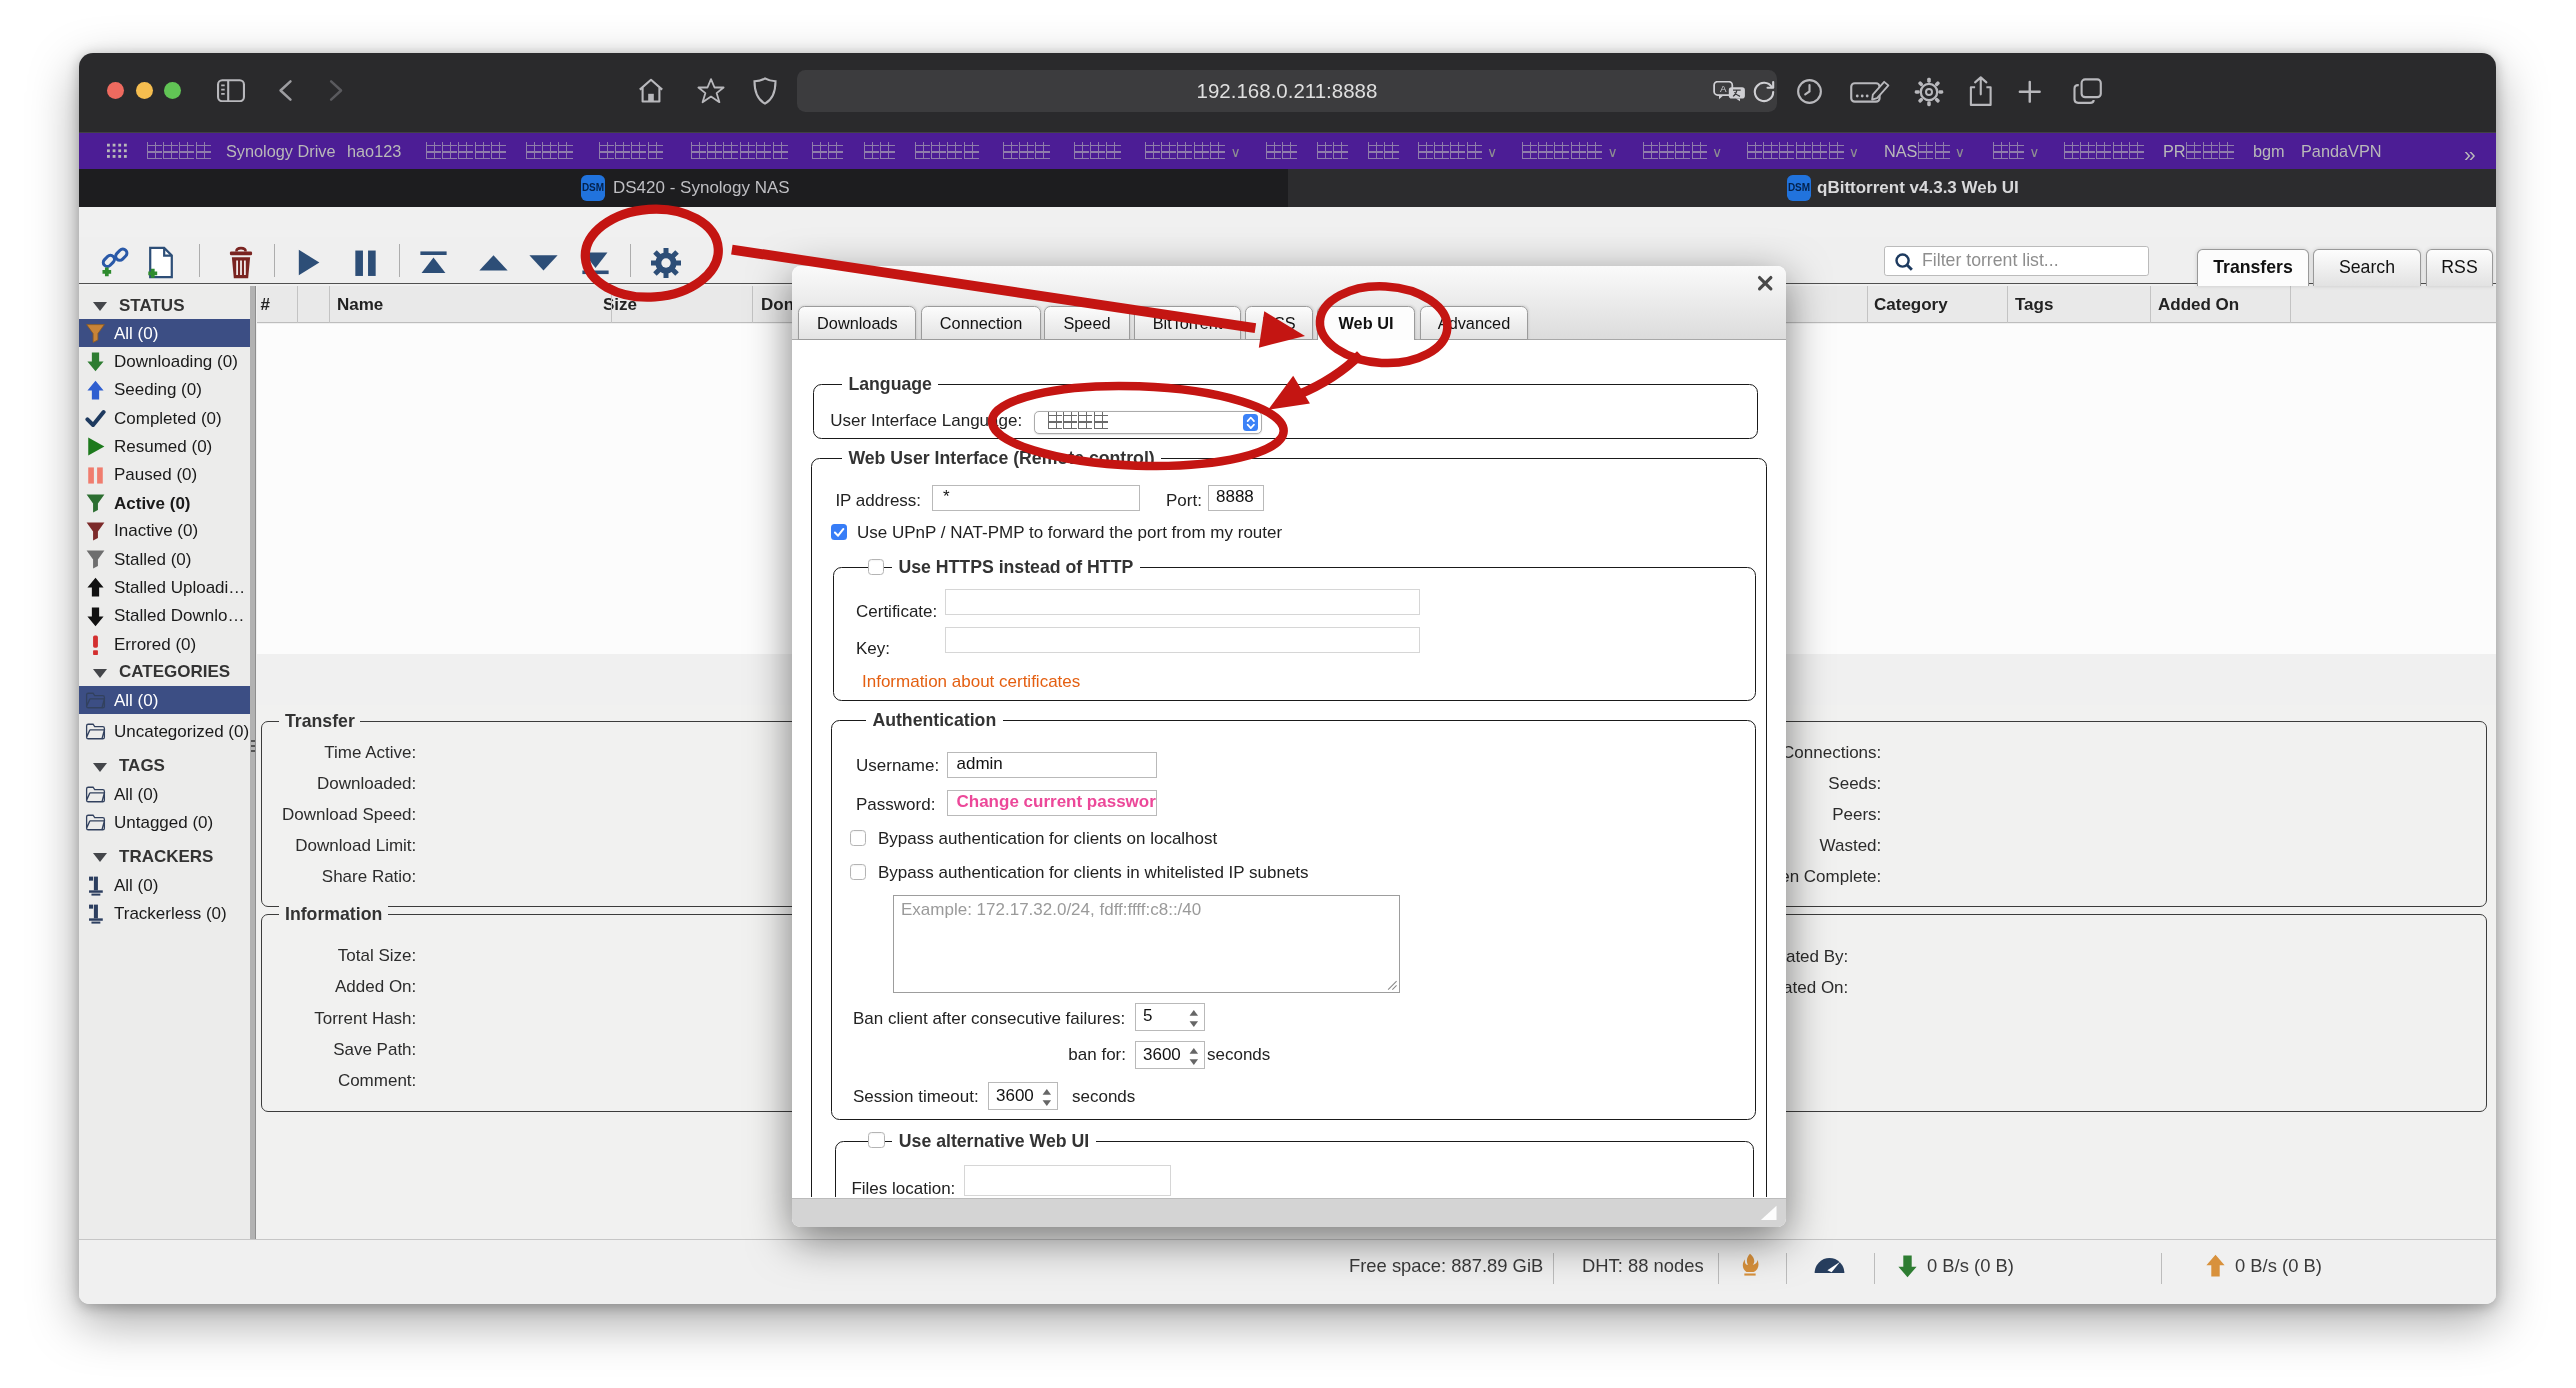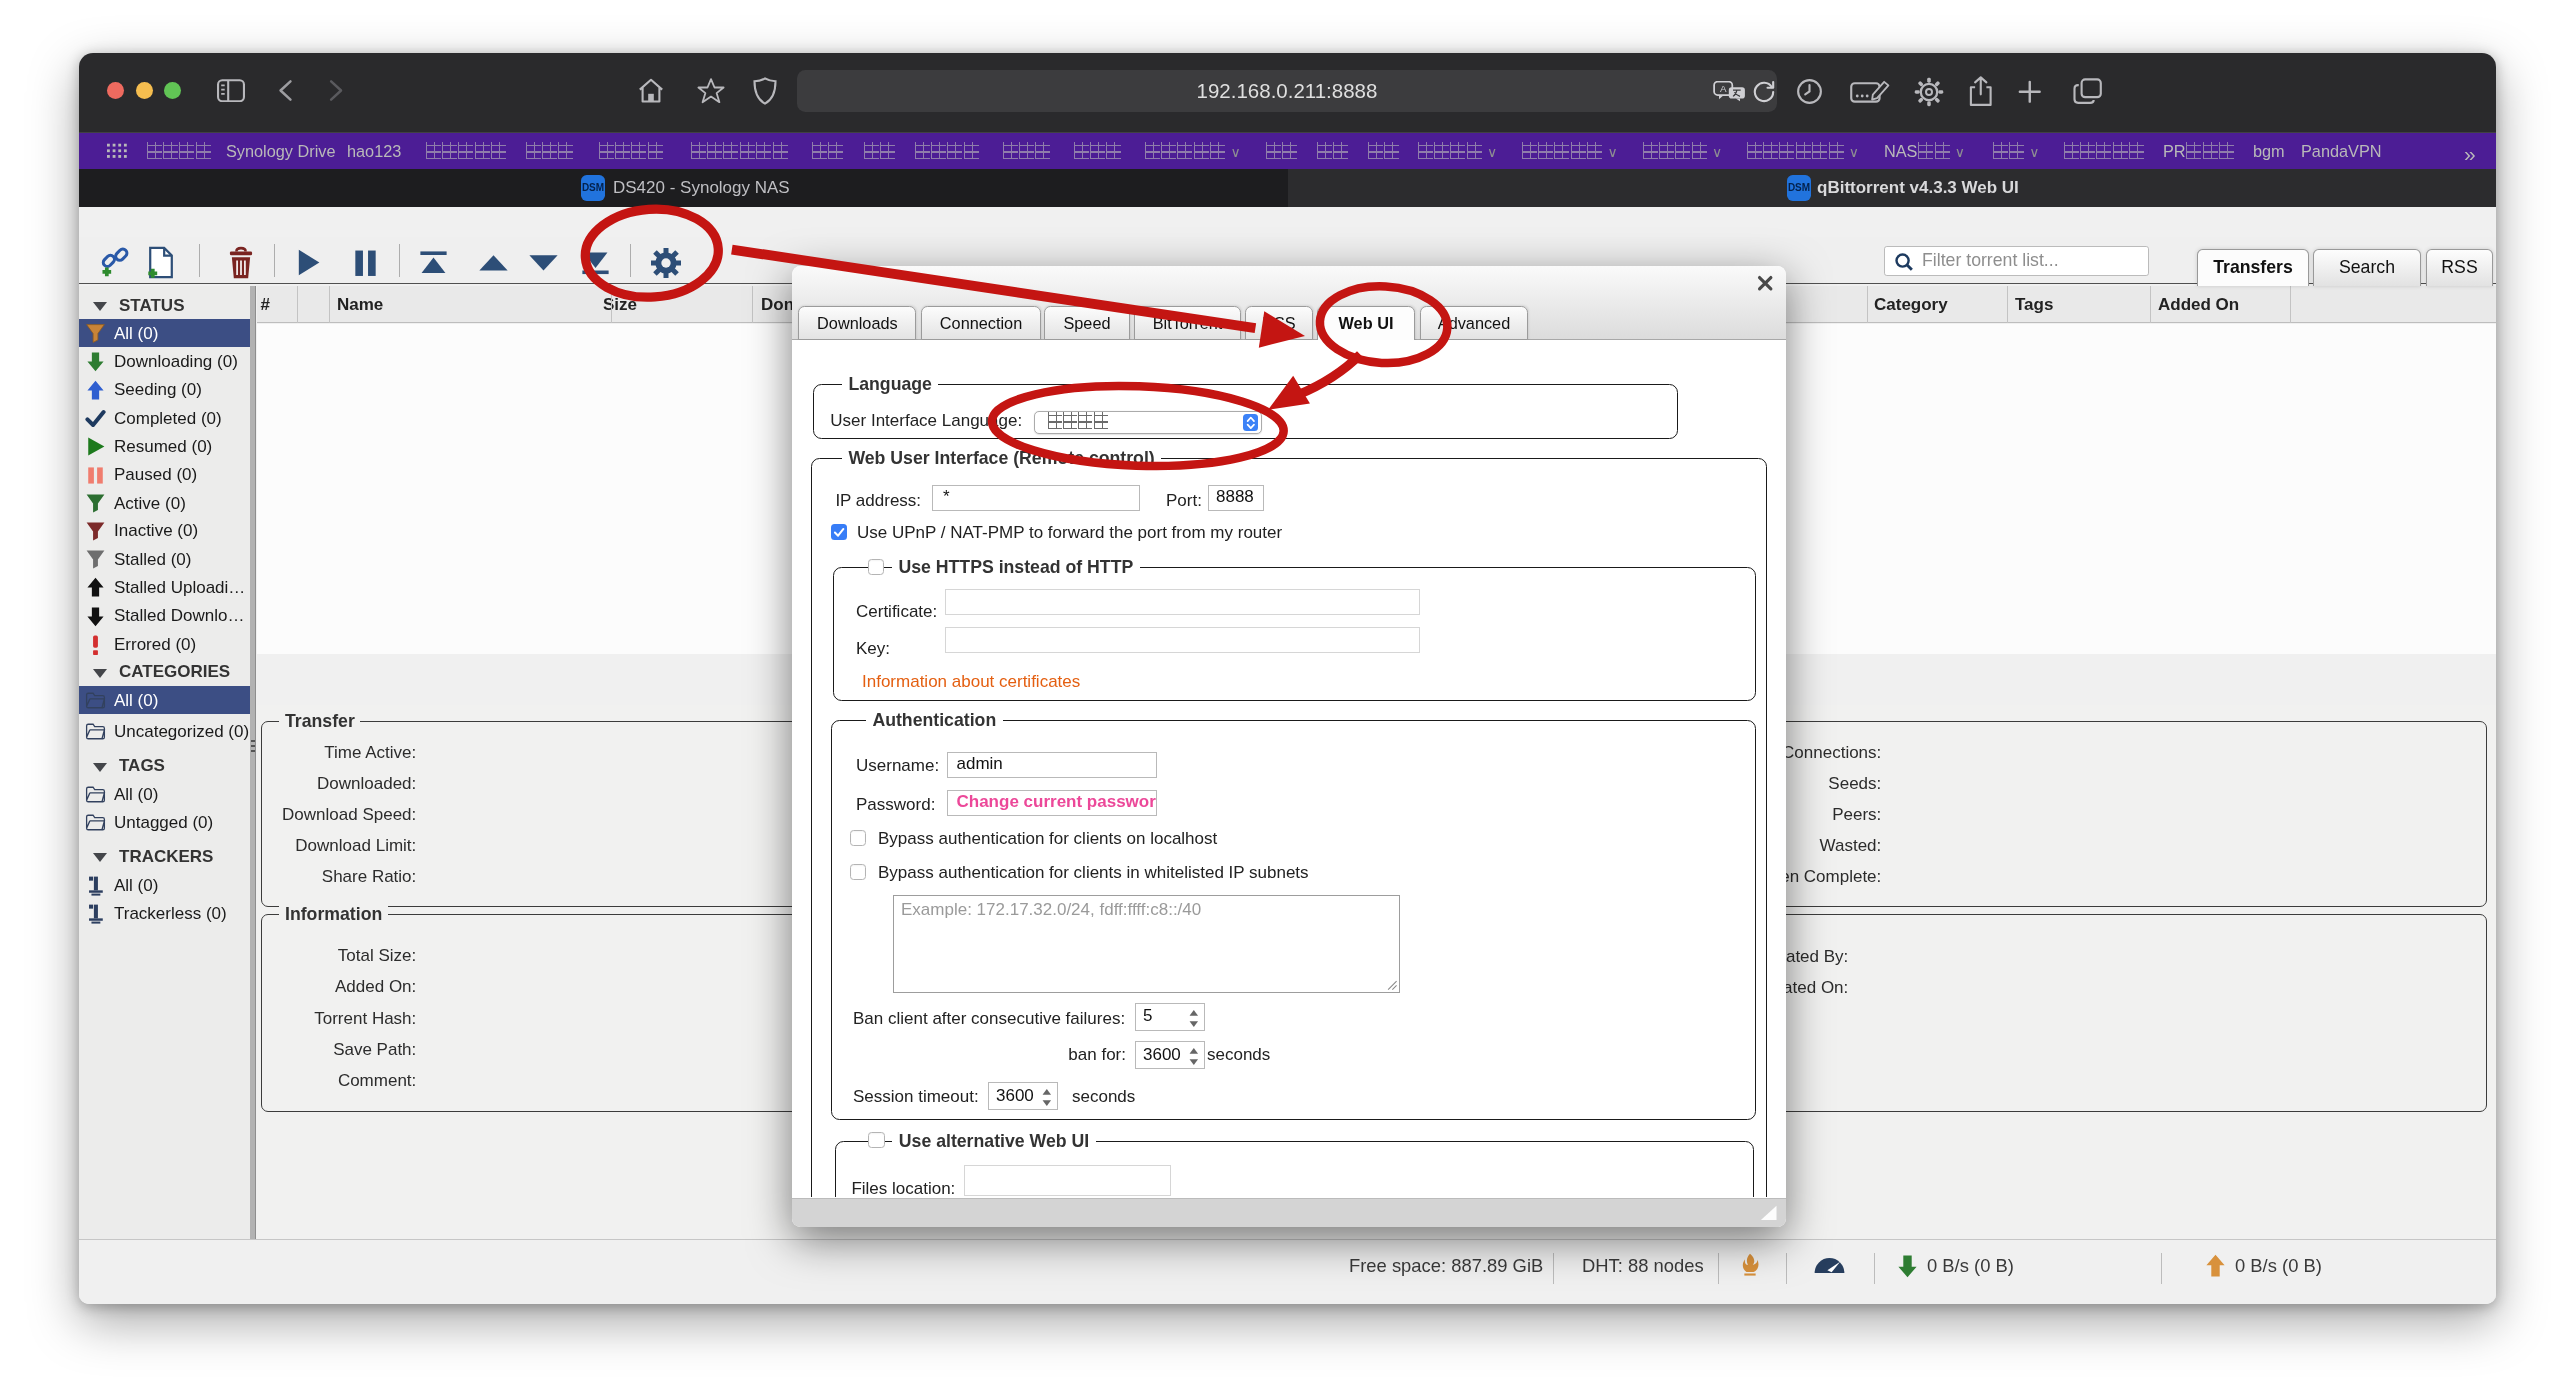--- a/index.html
+++ b/index.html
@@ -286,21 +286,21 @@
         </svg>
       <div class="srow" style="top:151px;">Resumed (0)</div>
       <svg class="sico" style="top:179px;" viewBox="0 0 26 26">
           <rect x="4" y="3" width="7" height="20" fill="#f07d6e"></rect>
           <rect x="15" y="3" width="7" height="20" fill="#f07d6e"></rect>
         </svg>
       <div class="srow" style="top:179px;">Paused (0)</div>
       <svg class="sico" style="top:207px;" viewBox="0 0 26 26">
           <path d="M2 2 H24 L16 13 V21 L10 24 V13 Z" fill="#2c6e31"></path>
         </svg>
-      <div class="srow" style="top:208px;">Active (0)</div>
+      <div class="srow" style="top:208px;font-weight:bold;">Active (0)</div>
       <svg class="sico" style="top:235px;" viewBox="0 0 26 26">
           <path d="M2 2 H24 L16 13 V21 L10 24 V13 Z" fill="#7c2a2a"></path>
         </svg>
       <div class="srow" style="top:235px;">Inactive (0)</div>
       <svg class="sico" style="top:263px;" viewBox="0 0 26 26">
           <path d="M2 2 H24 L16 13 V21 L10 24 V13 Z" fill="#6e6e6e"></path>
         </svg>
       <div class="srow" style="top:264px;">Stalled (0)</div>
       <svg class="sico" style="top:291px;" viewBox="0 0 26 26">
           <path d="M13 1 L23 13 H17.5 V24 H8.5 V13 H3 Z" fill="#111"></path>
@@ -450,21 +450,21 @@
     <div class="dtab" style="left:6.4px;width:118px;line-height:33px;">Downloads</div>
     <div class="dtab" style="left:129px;width:120px;line-height:33px;">Connection</div>
     <div class="dtab" style="left:252px;width:86px;line-height:33px;">Speed</div>
     <div class="dtab" style="left:342px;width:107px;line-height:33px;">BitTorrent</div>
     <div class="dtab" style="left:453px;width:68px;line-height:33px;">RSS</div>
     <div class="dtab" style="left:525px;width:98px;height:37px;background:#fdfdfd;font-weight:bold;line-height:33px;">Web UI</div>
     <div class="dtab" style="left:628px;width:108px;line-height:33px;">Advanced</div>
   </div>
   <div id="dlgbody">
 
-    <div class="dfset" style="left:21px;top:44px;width:865px;height:55px;">
+    <div class="dfset" style="left:21px;top:44px;width:945px;height:55px;">
       <div class="dleg" style="left:28px;">Language</div>
       <div class="dlab" style="left:16.3px;top:26px;">User Interface Language:</div>
       <div style="position:absolute;left:220px;top:25.5px;width:228px;height:23.4px;background:#fff;border:0.7px solid #ababab;border-radius:5px;box-shadow:0 0.7px 1.4px rgba(0,0,0,0.12);">
         <span style="position:absolute;left:12px;top:0.7px;color:#111;"><span class="cjk c28" style="color:#111"></span><span class="cjk c28" style="color:#111"></span><span class="cjk c28" style="color:#111"></span><span class="cjk c28" style="color:#111"></span></span>
         <div style="position:absolute;right:2.8px;top:2.1px;width:15.6px;height:17.7px;background:#3c82f7;border-radius:3.5px;">
           <svg width="15.6" height="17.7" viewBox="0 0 22 25">
               <path d="M6.5 10 L11 5 L15.5 10" stroke="#fff" stroke-width="2.4" fill="none" stroke-linecap="round" stroke-linejoin="round"></path>
               <path d="M6.5 15 L11 20 L15.5 15" stroke="#fff" stroke-width="2.4" fill="none" stroke-linecap="round" stroke-linejoin="round"></path>
             </svg>
         </div>

